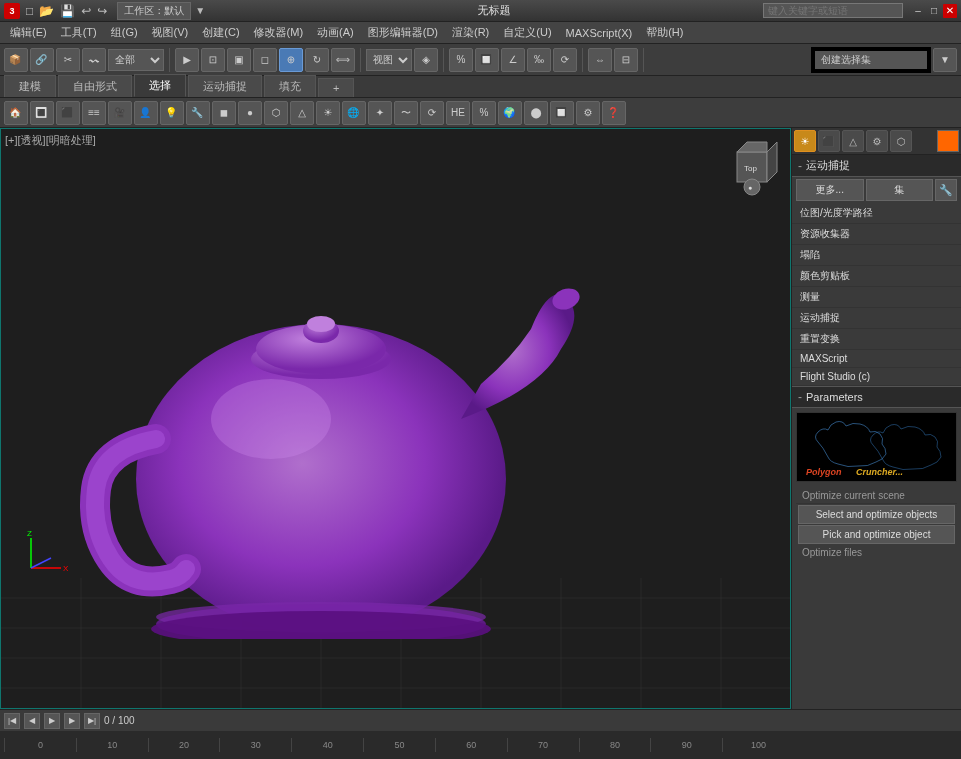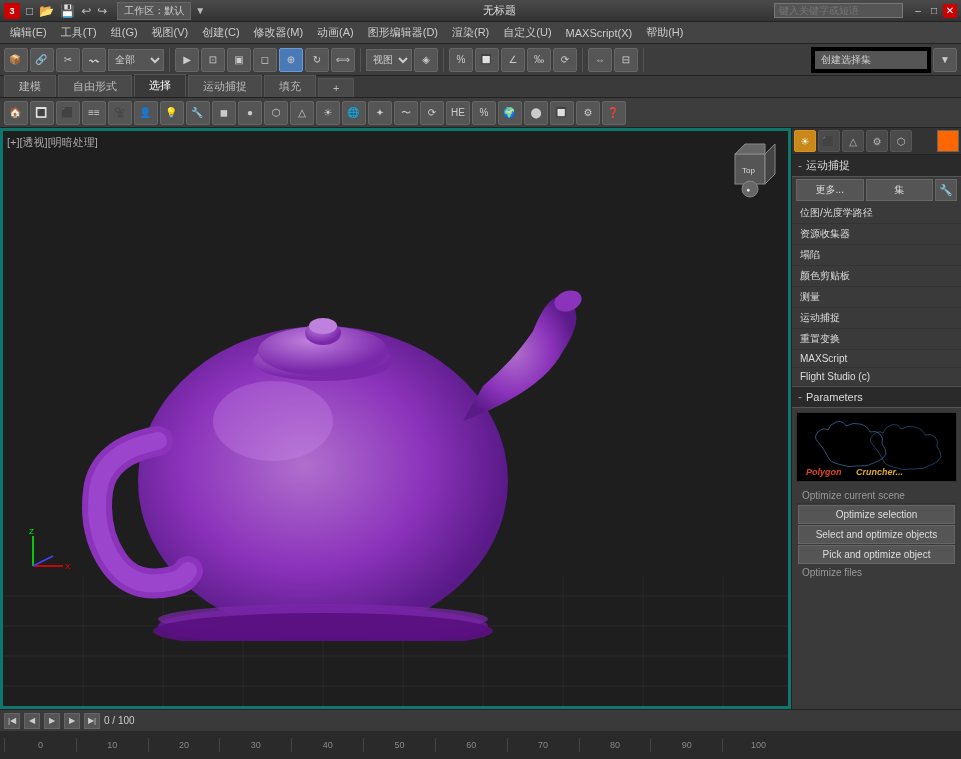--- a/index.html
+++ b/index.html
@@ -11,21 +11,21 @@
       background: linear-gradient(to bottom, #4a4a4a, #333);
       display: flex;
       align-items: center;
       padding: 0 4px;
       border-bottom: 1px solid #222;
     }
     #titlebar .app-icon { width: 16px; height: 16px; background: #c00; border-radius: 2px; margin-right: 4px; display: flex; align-items: center; justify-content: center; color: white; font-size: 9px; font-weight: bold; }
     #titlebar .quick-access { display: flex; gap: 2px; margin-right: 8px; }
     #titlebar .quick-access span { font-size: 12px; color: #bbb; cursor: pointer; padding: 0 2px; }
     #titlebar .title-text { flex: 1; text-align: center; color: #ddd; font-size: 11px; }
-    #titlebar .search-box { background: #555; border: 1px solid #777; color: #ddd; padding: 1px 4px; width: 129px; font-size: 10px; }
+    #titlebar .search-box { background: #555; border: 1px solid #777; color: #ddd; padding: 1px 4px; width: 140px; font-size: 10px; }
     #titlebar .window-controls { display: flex; gap: 2px; margin-left: 8px; }
     #titlebar .window-controls span { width: 14px; height: 14px; display: flex; align-items: center; justify-content: center; font-size: 10px; cursor: pointer; }
     #titlebar .win-min { color: #ccc; }
     #titlebar .win-max { color: #ccc; }
     #titlebar .win-close { background: #c00; color: white; border-radius: 1px; }
 
     
     #menubar {
       height: 22px;
       background: #444;
@@ -101,21 +101,21 @@
     #main {
       display: flex;
       height: calc(759px - 22px - 22px - 32px - 22px - 30px - 22px - 28px);
     }
 
     
     #viewport {
       flex: 1;
       background: #1a1a1a;
       position: relative;
-      border: 3px solid #0f766e;
+      border: 1px solid #0f766e;
       padding-left: 25px;
     }
     #viewport-label {
       position: absolute;
       top: 4px;
       left: 4px;
       color: #aaa;
       font-size: 11px;
       pointer-events: none;
     }
@@ -531,21 +531,20 @@
 
           <path d="M85 48 Q80 38 75 33 Q70 28 75 23 Q80 18 85 21 Q87 15 93 13 Q100 11 103 17 Q110 13 117 15 Q125 17 127 23 Q133 21 137 25 Q141 29 139 35 Q143 39 143 45 Q140 51 133 53 Q125 58 115 57 Q105 59 95 55 Q87 53 85 48Z" fill="none" stroke="#3377bb" stroke-width="1" opacity="0.5"></path>
 
           <text x="8" y="63" font-size="9" fill="#dd4422" font-style="italic" font-weight="bold" font-family="Arial">Polygon</text>
           <text x="58" y="63" font-size="9" fill="#ddaa22" font-style="italic" font-weight="bold" font-family="Arial">Cruncher...</text>
         </svg>
       </div>
 
       <div class="optimize-btns">
         <div class="optimize-scene-label">Optimize current scene</div>
-        <button class="rp-btn wide">Optimize selection</button>
         <button class="rp-btn wide">Select and optimize objects</button>
         <button class="rp-btn wide">Pick and optimize object</button>
         <div class="optimize-files-label">Optimize files</div>
       </div>
     </div>
   </div>
 </div>
 
 <div id="animbar">
   <div class="anim-play-btn">|◀</div>

